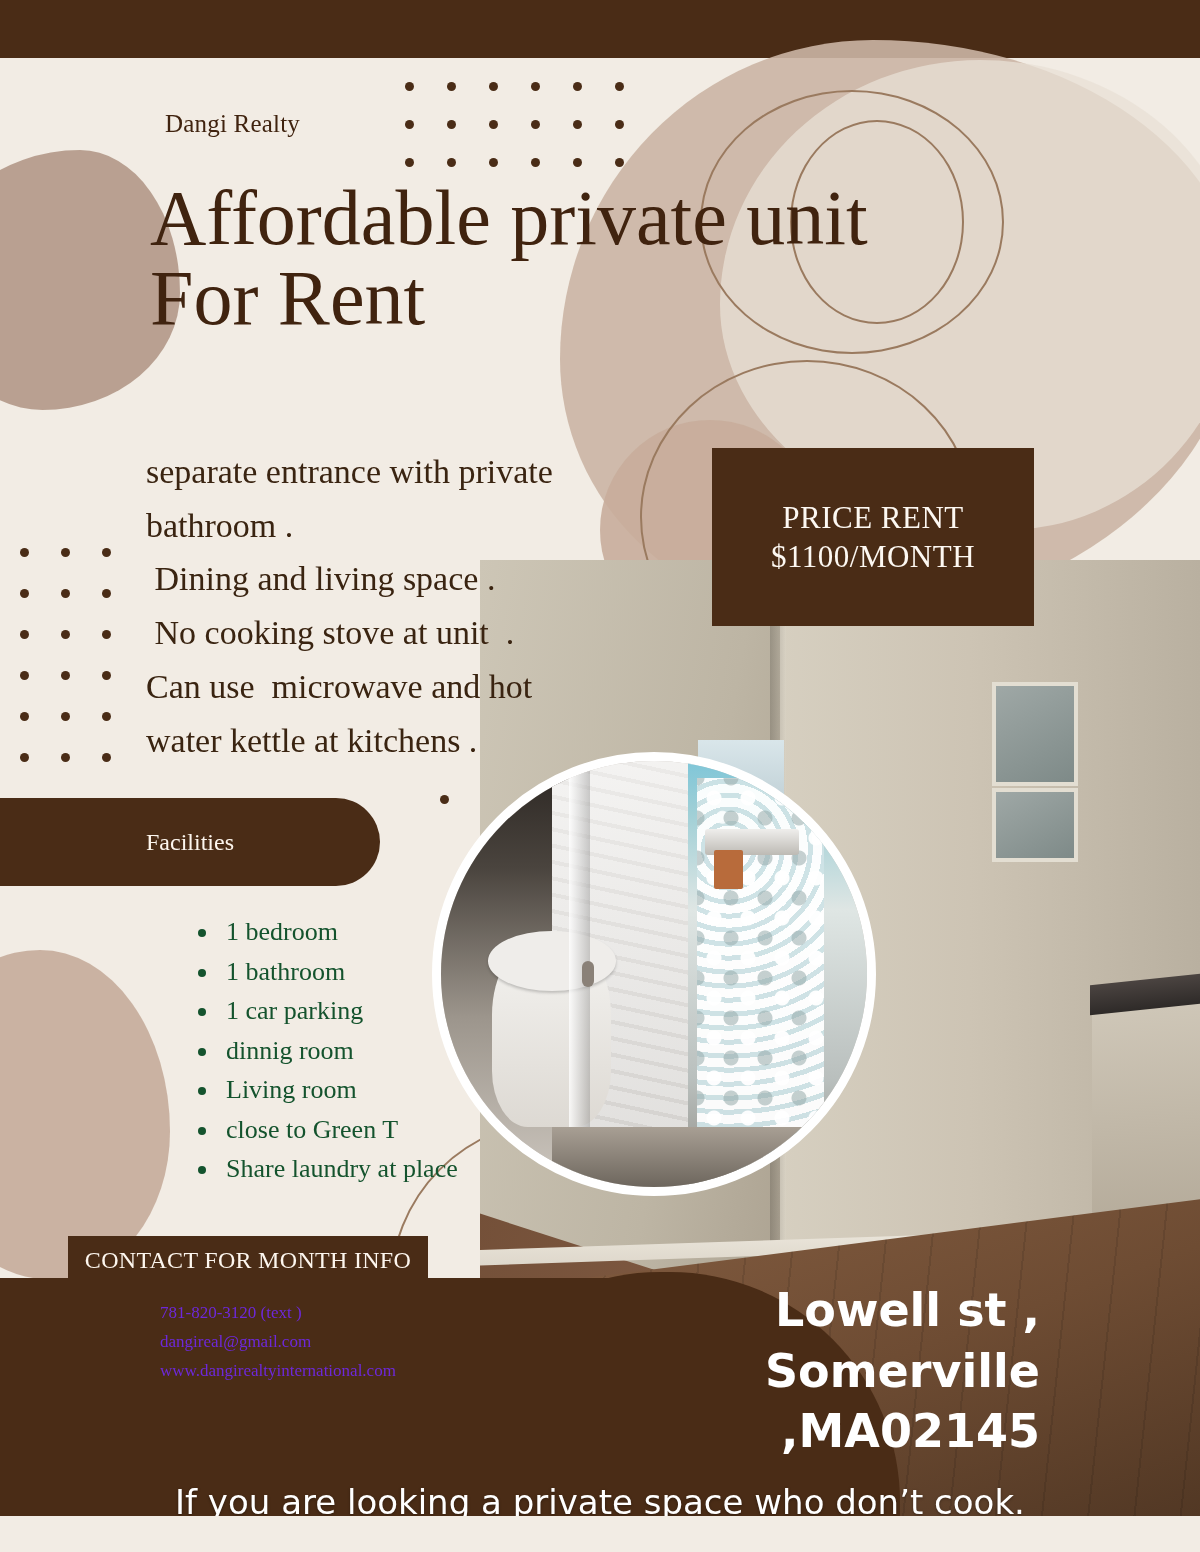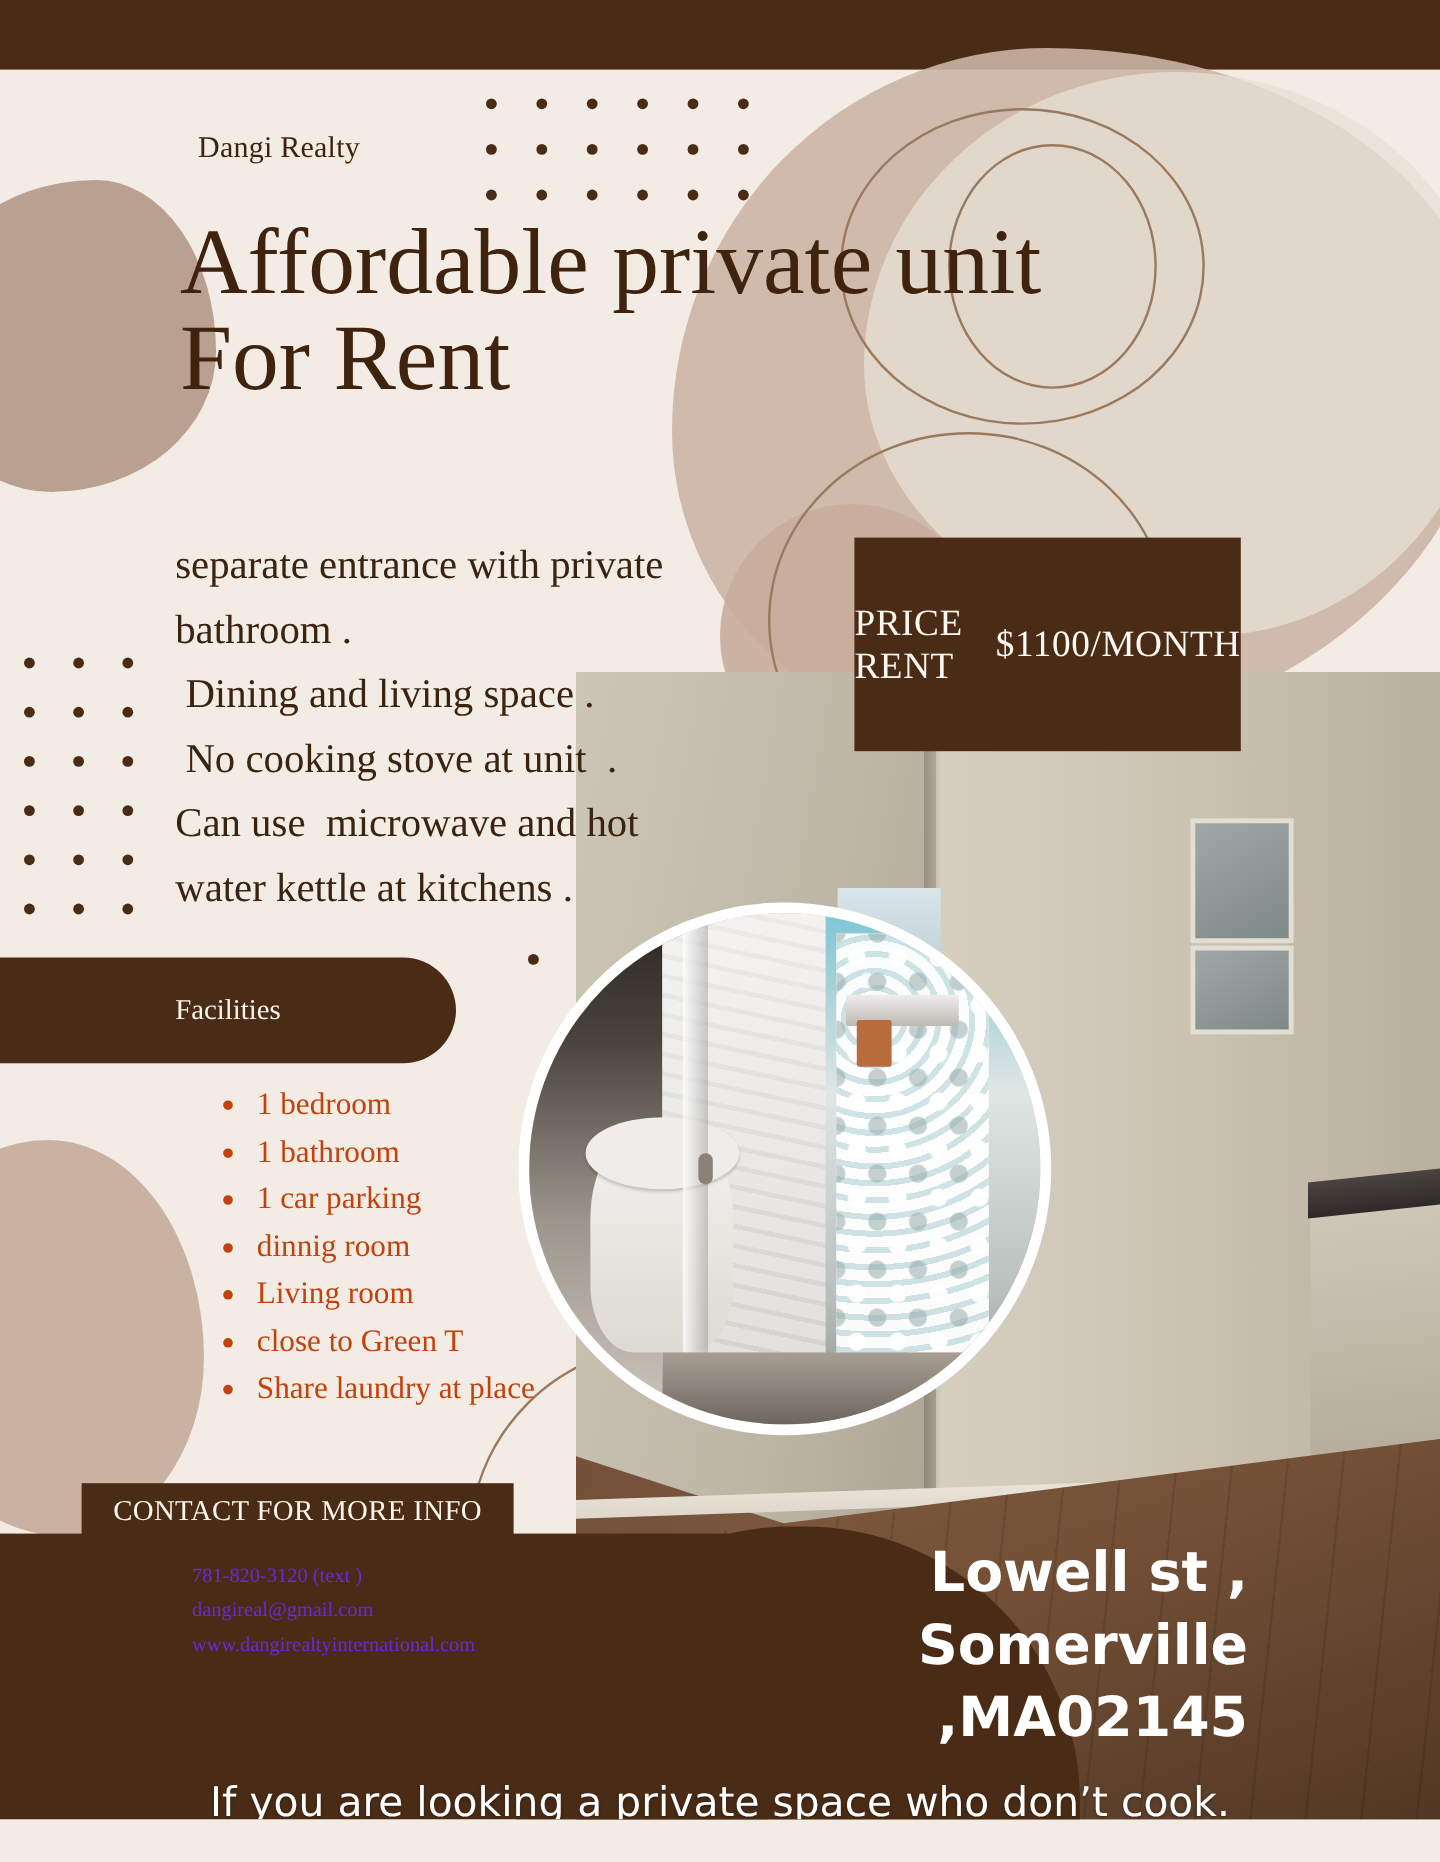--- a/index.html
+++ b/index.html
@@ -292,21 +292,21 @@
   }
   .desc div { white-space: pre-wrap; }
 
   .price-box {
     position: absolute;
     left: 712px; top: 448px;
     width: 322px; height: 178px;
     background: #4a2c16;
     color: #fdf8f2;
     display: flex;
-    flex-direction: row;
+    flex-direction: column;
     align-items: center;
     justify-content: center;
     gap: 3px;
   }
   .price-box div {
     font-size: 31px;
     letter-spacing: .5px;
   }
 
   .facilities-tag {
@@ -320,23 +320,23 @@
     align-items: center;
     justify-content: center;
     padding-left: 30px;
     box-sizing: border-box;
   }
   .facilities-tag span { font-size: 24px; }
 
   .fac-list {
     position: absolute;
     left: 180px; top: 900px;
-    margin: 0;
+    margin: 12px;
     padding: 0 0 0 28px;
-    color: #c2410c;
+    color: #14532d;
     font-size: 26px;
     line-height: 1.52;
   }
   .fac-list li { padding-left: 6px; }
 
   .contact-tag {
     position: absolute;
     left: 68px; top: 1236px;
     width: 360px; height: 48px;
     background: #4a2c16;
@@ -519,21 +519,21 @@
     <li>dinnig room</li>
     <li>Living room</li>
     <li>close to Green T</li>
     <li>Share laundry at place</li>
   </ul>
 
   <div class="bottom-brown-round"></div>
   <div class="bottom-brown"></div>
 
   <div class="contact-tag">
-    <span>CONTACT FOR MORE INFO</span>
+    <span>CONTACT FOR MONTH INFO</span>
   </div>
 
   <div class="contact-block">
     <div>781-820-3120 (text )</div>
     <div>dangireal@gmail.com</div>
     <div>www.dangirealtyinternational.com</div>
   </div>
 
   <div class="address">
     <div>Lowell st ,</div>

